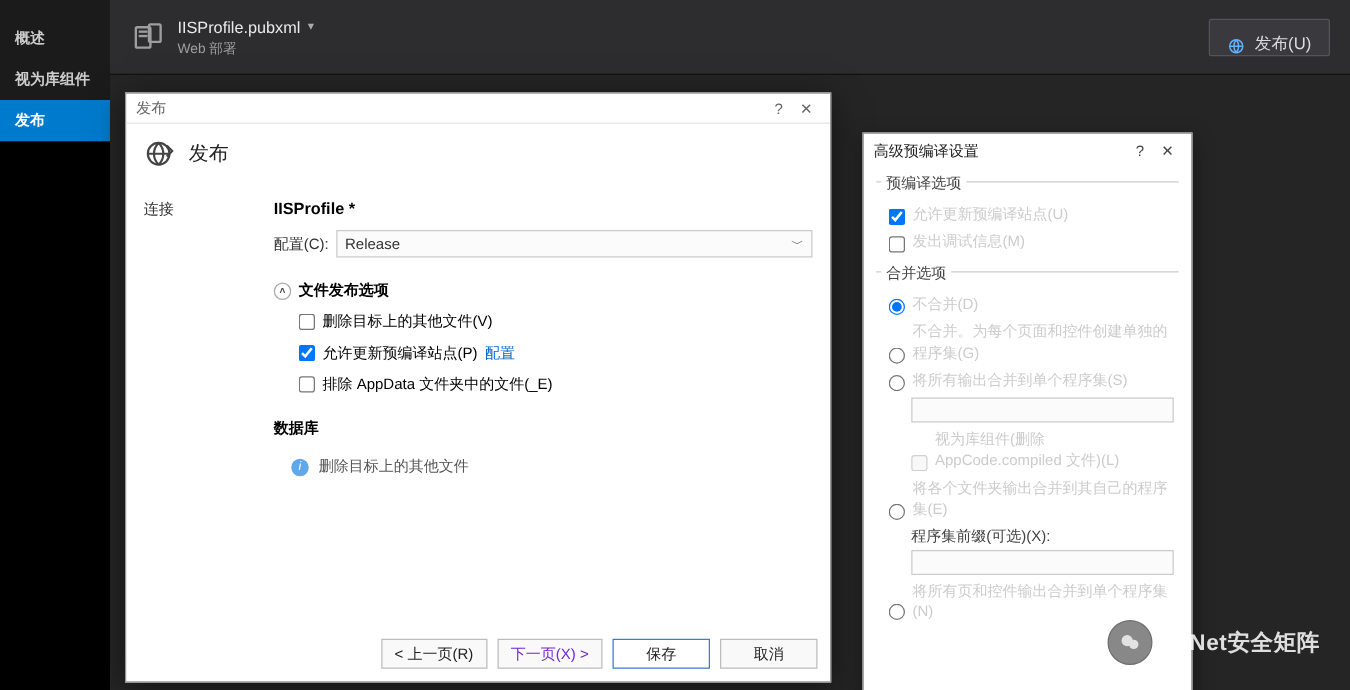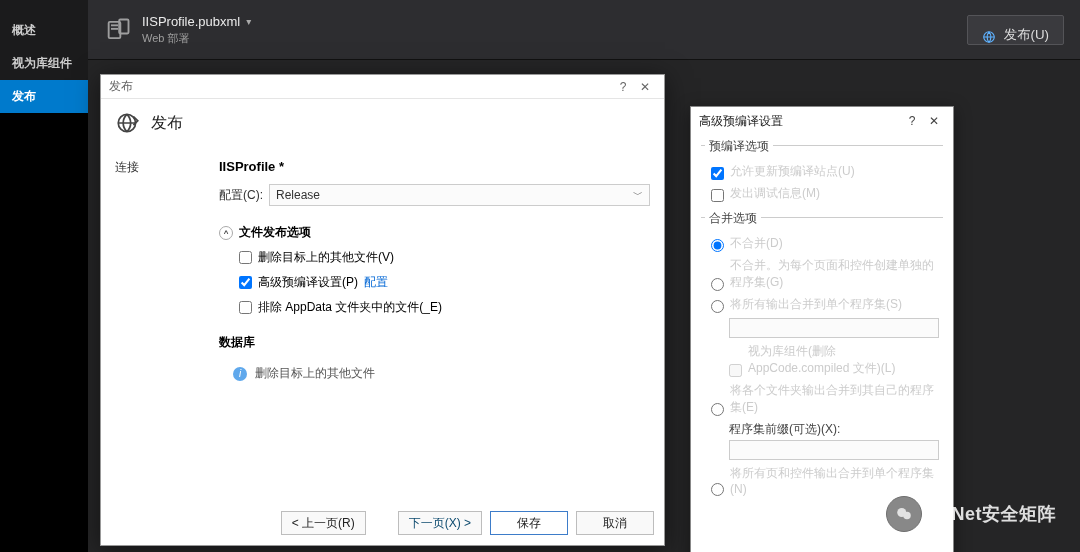--- a/index.html
+++ b/index.html
@@ -47,21 +47,21 @@
   .section > .section-title { font-weight: bold; font-size: 12px; display: flex; align-items: center; gap: 6px; }
   .section-title .chev { width: 14px; height: 14px; border: 1px solid #aaa; border-radius: 50%; display: inline-flex; align-items: center; justify-content: center; font-size: 8px; color: #444; }
   .check-row { display: flex; align-items: center; gap: 6px; margin: 8px 0 0 20px; font-size: 12px; }
   .check-row input { margin: 0; }
   .link { color: #0066d5; cursor: pointer; }
   .db-empty { display: flex; align-items: center; gap: 8px; margin: 14px 0 0 14px; color: #555; }
   .db-empty .infoicon { width: 14px; height: 14px; border-radius: 50%; background: #5fa8ec; color: #fff; display: inline-flex; align-items: center; justify-content: center; font-size: 10px; font-style: italic; }
   .pd-footer { height: 44px; border-top: 0; display: flex; align-items: center; justify-content: flex-end; gap: 8px; padding: 0 10px; }
   .btn { height: 24px; min-width: 78px; padding: 0 10px; font-size: 12px; border: 1px solid #bdbdbd; background: #f9f9f9; display: inline-flex; align-items: center; justify-content: center; color: #222; }
   .btn.primary { border: 1px solid #3d7cc9; background: #fff; }
-  .btn:disabled, .btn.disabled { color: #0c4a6e; margin-left: 24px; }
+  .btn:disabled, .btn.disabled { color: #6d28d9; }
 
   
   .adv-dialog { position: absolute; top: 106px; left: 690px; width: 264px; height: 511px; background: #fff; border: 1px solid #888; box-shadow: 0 4px 16px rgba(0,0,0,.4); display: flex; flex-direction: column; }
   .adv-title { height: 28px; display: flex; align-items: center; padding: 0 8px; font-size: 12px; color: #222; }
   .adv-title .spacer { flex: 1; }
   .adv-title .winicon { width: 22px; height: 22px; display: inline-flex; align-items: center; justify-content: center; color: #444; }
   .adv-body { flex: 1; padding: 4px 10px; overflow: hidden; }
   .group { border-top: 1px solid #ccc; margin-top: 6px; position: relative; }
   .group > .group-label { position: absolute; top: -8px; left: 4px; background: #fff; padding: 0 4px; font-size: 12px; color: #444; }
   .group-content { padding: 12px 4px 4px 10px; }
@@ -147,21 +147,21 @@
         <div class="section-title">
           <span class="chev">˄</span>
           <span>文件发布选项</span>
         </div>
         <label class="check-row">
           <input type="checkbox" style="">
           <span>删除目标上的其他文件(V)</span>
         </label>
         <label class="check-row">
           <input type="checkbox" checked="" style="">
-          <span>高级预编译设置(P)</span>
+          <span>允许更新预编译站点(P)</span>
           <span class="link">配置</span>
         </label>
         <label class="check-row">
           <input type="checkbox" style="">
           <span>排除 AppData 文件夹中的文件(_E)</span>
         </label>
       </div>
 
       <div class="section">
         <div class="section-title" style="margin-left:0;">

